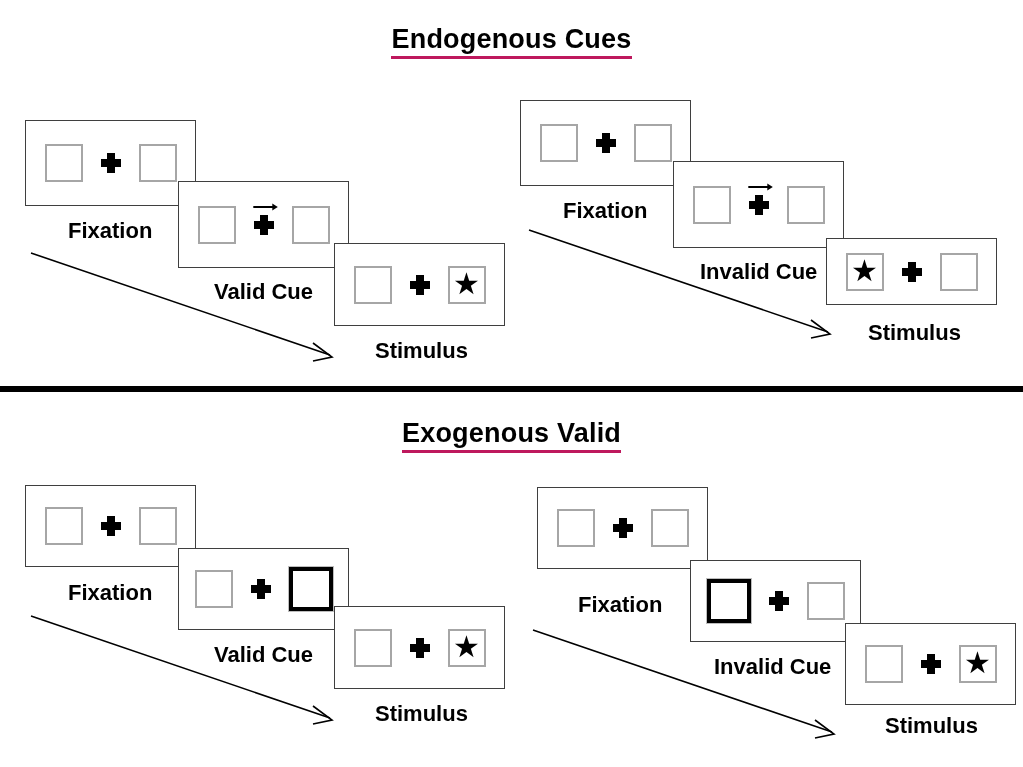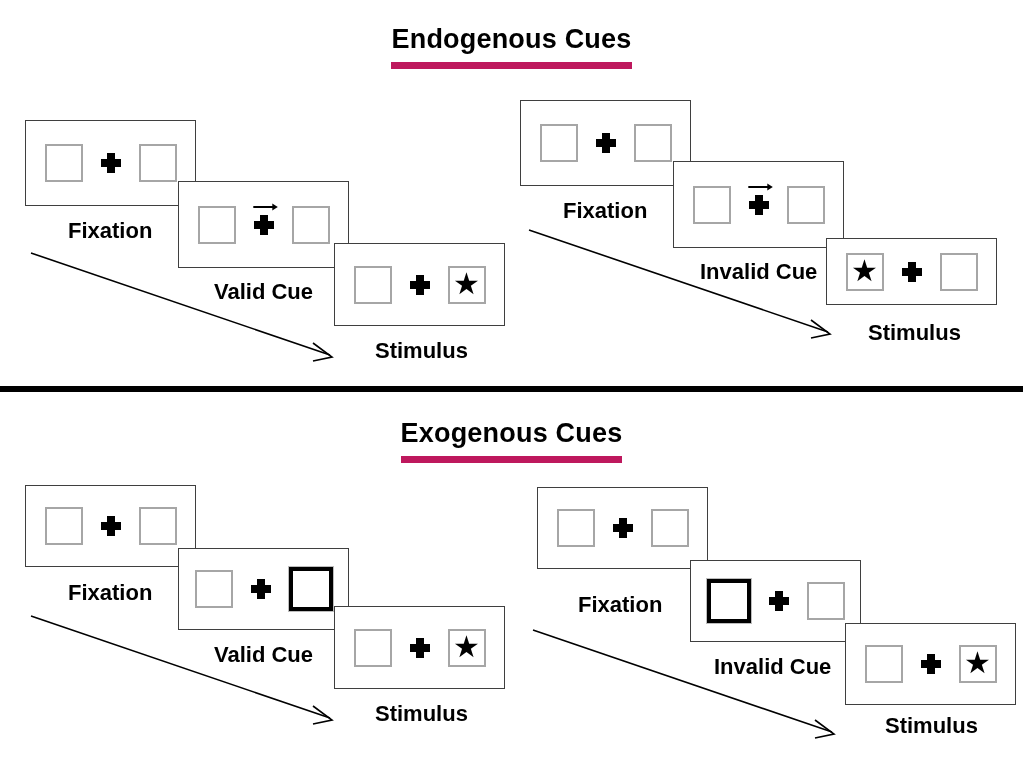--- a/index.html
+++ b/index.html
@@ -20,22 +20,22 @@
   .section-title {
     position: absolute;
     width: 100%;
     text-align: center;
     font-size: 27px;
     font-weight: bold;
     letter-spacing: 0.2px;
     color: #000;
   }
   .section-title span {
-    border-bottom: 7px solid #be185d;
-    padding-bottom: 7px;
+    border-bottom: 3px solid #be185d;
+    padding-bottom: 1px;
     display: inline-block;
   }
 
   
   .divider {
     position: absolute;
     left: 0;
     width: 1023px;
     height: 6px;
     background: #000;
@@ -233,21 +233,21 @@
 <div class="trial-label" style="left:868px; top:320px;">Stimulus</div>
 
 <svg class="flow-arrow" style="left:523px; top:222px; width:320px; height:125px;" viewBox="0 0 320 125">
   <line x1="6" y1="8" x2="305" y2="110" stroke="#000" stroke-width="1.6"></line>
   <polyline points="288,98 307,112 288,116" fill="none" stroke="#000" stroke-width="1.6"></polyline>
 </svg>
 
 <div class="divider" style="top:386px;"></div>
 
 <div class="section-title" style="top:418px;">
-  <span>Exogenous Cues</span>
+  <span>Exogenous Valid</span>
 </div>
 
 <div class="panel" style="left:25px; top:485px; width:171px; height:82px;">
   <div class="panel-inner">
     <div class="box"></div>
     <div class="plus-wrap">
       <div class="plus"></div>
     </div>
     <div class="box"></div>
   </div>

